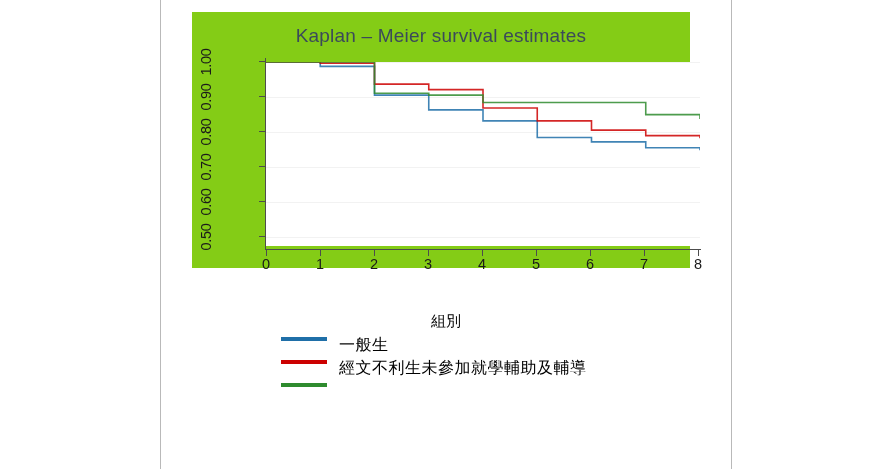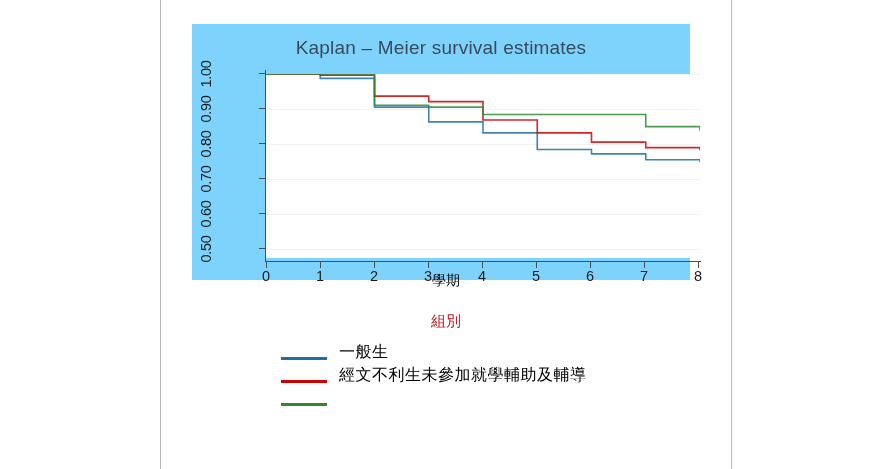--- a/index.html
+++ b/index.html
@@ -13,22 +13,22 @@
   
   .page-rule{position:absolute;top:0;bottom:0;width:1px;background:#b9b9b9;}
   .page-rule.left{left:160px;}
   .page-rule.right{left:731px;}
 
   
   #figure{position:absolute;left:161px;top:0;width:570px;height:469px;}
 
   
   #graph-region{
-    position:absolute;left:31px;top:24px;width:498px;height:256px;
-    background:#7dd3fc;
+    position:absolute;left:31px;top:12px;width:498px;height:256px;
+    background:#84cc16;
   }
   
   #plot-area{
     position:absolute;left:74px;top:50px;width:434px;height:184px;
     background:#ffffff;
   }
   .gridline{position:absolute;left:0;width:100%;height:1px;background:#f2f2f2;}
 
   
   .axis-line{position:absolute;background:#4d4d4d;}
@@ -58,23 +58,23 @@
   #series-svg{position:absolute;left:74px;top:50px;width:434px;height:184px;}
 
   
   #x-axis-title{
     position:absolute;left:0;top:272px;width:570px;text-align:center;
     font-size:14px;color:#000;
   }
 
   
   #legend{position:absolute;left:0;top:312px;width:570px;}
-  #legend-title{text-align:center;font-size:15px;color:#b91c1c;margin-bottom:6px;}
+  #legend-title{text-align:center;font-size:15px;color:#000000;margin-bottom:6px;}
   #legend-items{width:330px;margin:0 auto;}
-  .legend-row{display:flex;align-items:flex-end;height:23px;}
+  .legend-row{display:flex;align-items:flex-start;height:23px;}
   .legend-swatch{width:46px;height:3.5px;flex:0 0 46px;margin-right:12px;}
   .legend-label{font-size:16px;color:#000;line-height:1;letter-spacing:0.5px;}
 
   
   #caption{
     position:absolute;left:0;top:438px;width:892px;text-align:center;
     font-size:14.5px;color:#000;font-family:"Liberation Serif","DejaVu Serif",serif;
     letter-spacing:0.8px;
   }
 </style>
@@ -149,21 +149,20 @@
         <div class="xlabel-txt" style="left:236px;">3</div>
         <div class="xlabel-txt" style="left:290px;">4</div>
         <div class="xlabel-txt" style="left:344px;">5</div>
         <div class="xlabel-txt" style="left:398px;">6</div>
         <div class="xlabel-txt" style="left:452px;">7</div>
         <div class="xlabel-txt" style="left:506px;">8</div>
       </div>
 
     </div>
 
-    <div id="x-axis-title">學期</div>
 
     <div id="legend">
       <div id="legend-title">組別</div>
       <div id="legend-items">
           <div class="legend-row">
             <span class="legend-swatch" style="background: rgb(31, 111, 168);"></span>
             <span class="legend-label">一般生</span>
           </div>
           <div class="legend-row">
             <span class="legend-swatch" style="background: rgb(204, 0, 0);"></span>

